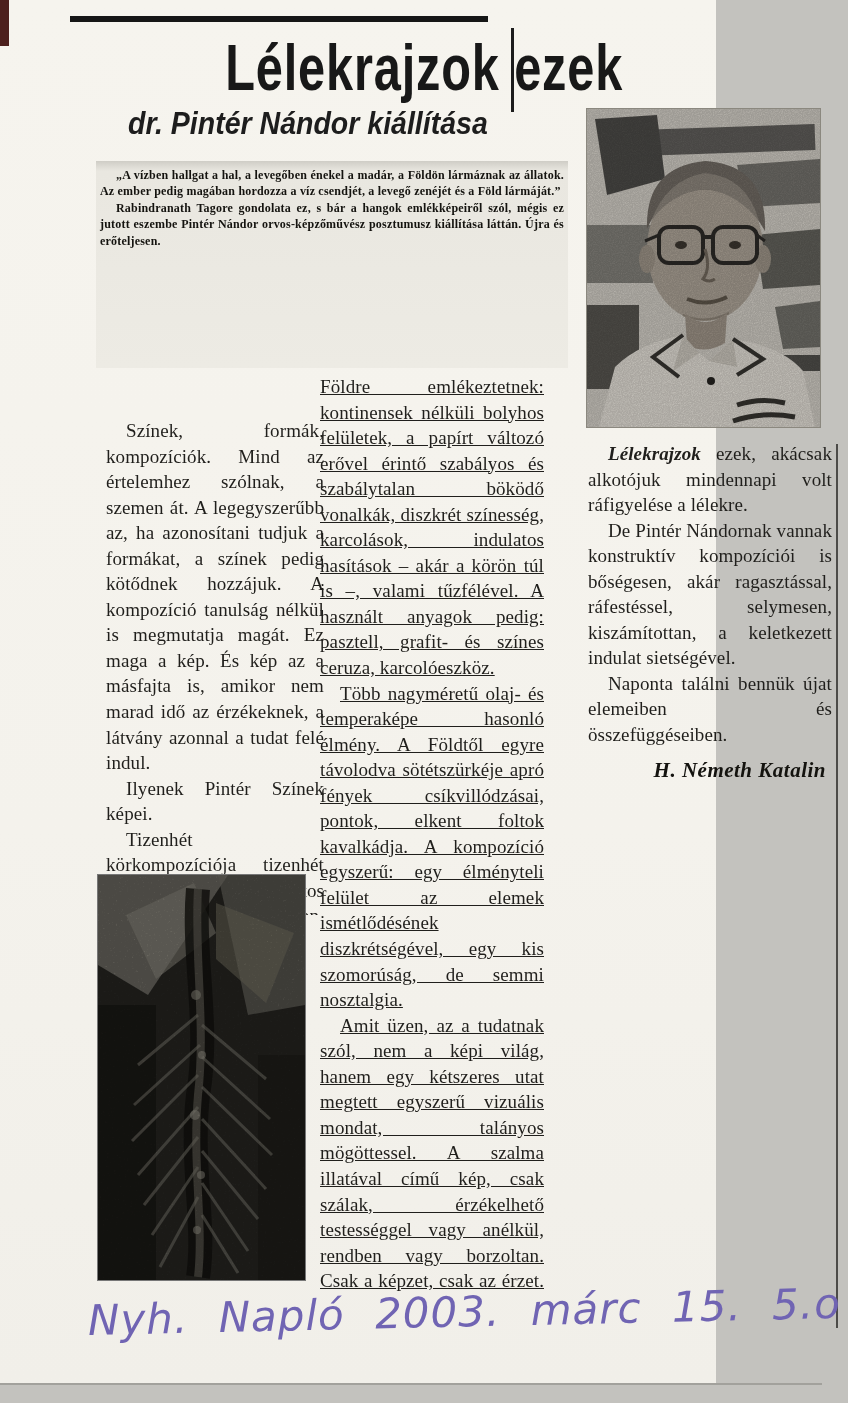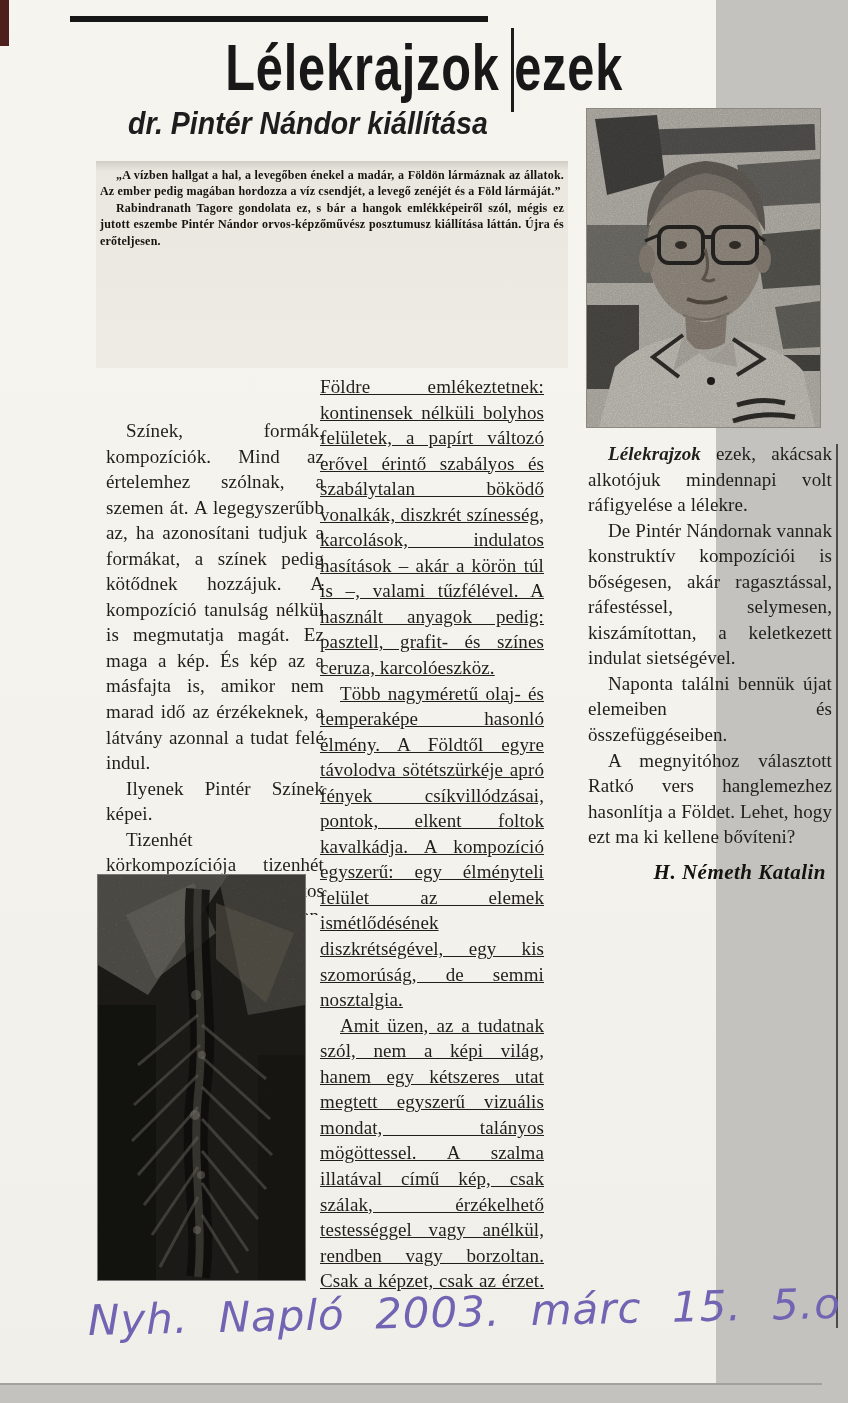--- a/index.html
+++ b/index.html
@@ -205,21 +205,20 @@
   <div class="col col-2">
     <p class="noindent">Földre emlékeztetnek: kontinensek nélküli bolyhos felületek, a papírt változó erővel érintő szabályos és szabálytalan böködő vonalkák, diszkrét színesség, karcolások, indulatos hasítások – akár a körön túl is –, valami tűzfélével. A használt anyagok pedig: pasztell, grafit- és színes ceruza, karcolóeszköz.</p>
     <p>Több nagyméretű olaj- és temperaképe hasonló élmény. A Földtől egyre távolodva sötétszürkéje apró fények csíkvillódzásai, pontok, elkent foltok kavalkádja. A kompozíció egyszerű: egy élményteli felület az elemek ismétlődésének diszkrétségével, egy kis szomorúság, de semmi nosztalgia.</p>
     <p>Amit üzen, az a tudatnak szól, nem a képi világ, hanem egy kétszeres utat megtett egyszerű vizuális mondat, talányos mögöttessel. A szalma illatával című kép, csak szálak, érzékelhető testességgel vagy anélkül, rendben vagy borzoltan. Csak a képzet, csak az érzet. Hirtelen odatett, vonalak egy, az egészet állandóan firtató figyelem. Az intenzív érzés a festés esztétikumát ide-oda tolja.</p>
   </div>
 
   <div class="col col-3">
     <p><span class="em-ital">Lélekrajzok</span><span> ezek, akácsak alkotójuk mindennapi volt ráfigyelése a lélekre.</span></p>
     <p>De Pintér Nándornak vannak konstruktív kompozíciói is bőségesen, akár ragasztással, ráfestéssel, selymesen, kiszámítottan, a keletkezett indulat sietségével.</p>
     <p>Naponta találni bennük újat elemeiben és összefüggéseiben.</p>
-    <p>A megnyitóhoz választott Ratkó vers hanglemezhez hasonlítja a Földet. Lehet, hogy ezt ma ki kellene bővíteni?</p>
     <div class="signature">
       <div class="sig-name">H. Németh Katalin</div>
 
     </div>
   </div>
 
   <figure class="artwork-fig">
     <svg width="207" height="405" viewBox="0 0 207 405" xmlns="http://www.w3.org/2000/svg">
       <defs>
         <filter id="grainA" x="0" y="0" width="100%" height="100%">

